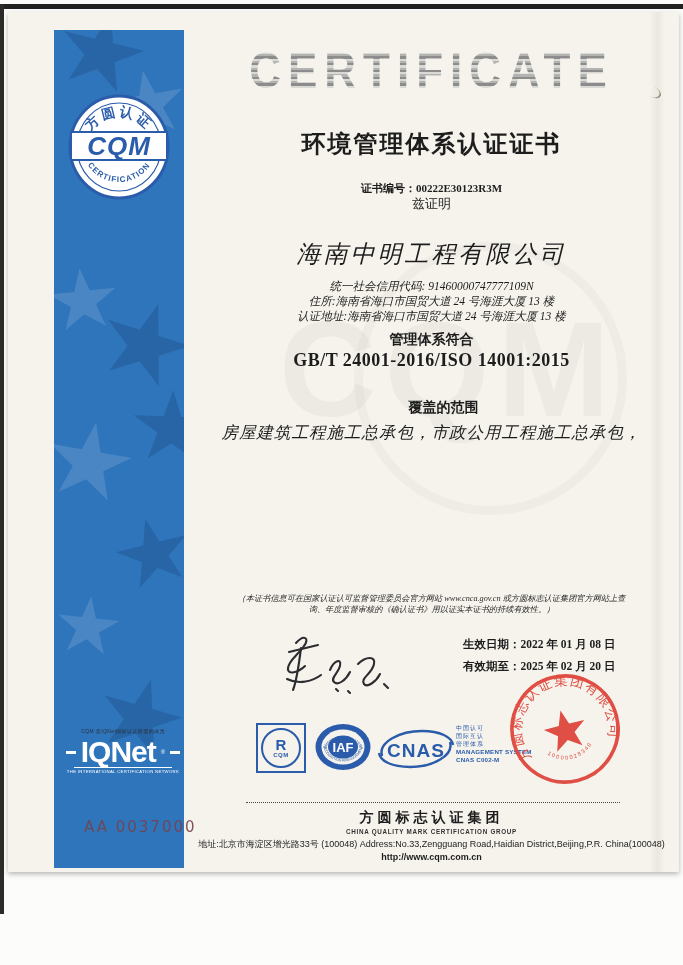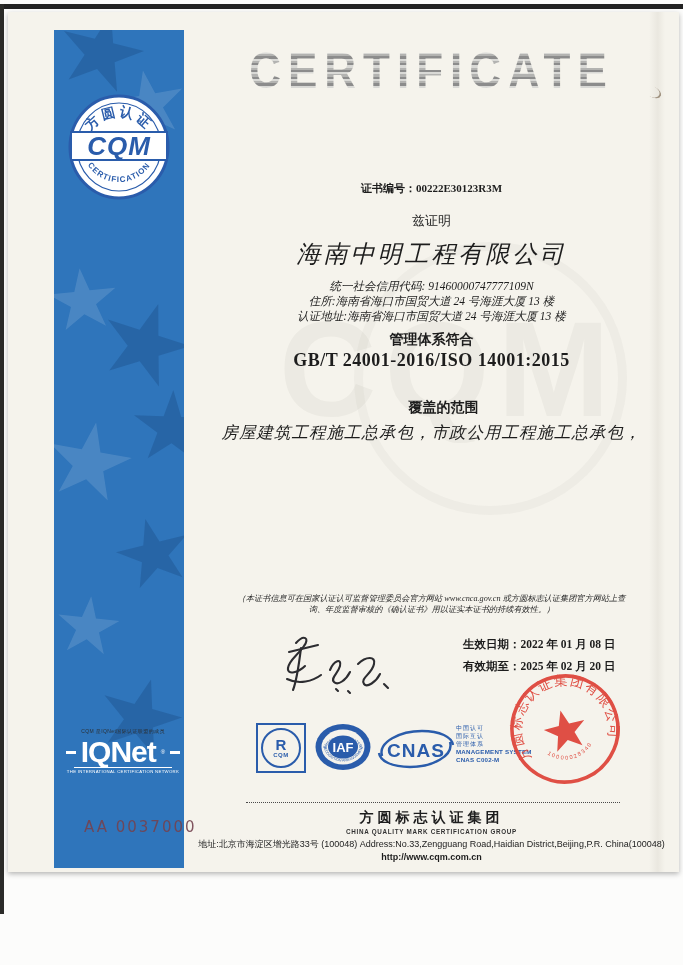--- a/index.html
+++ b/index.html
@@ -32,21 +32,21 @@
           font-size:15px;letter-spacing:2px;}
   
   .main{left:176px;top:0;width:495px;height:100%;}
   .cline{position:absolute;width:100%;text-align:center;color:#1d1d1d;}
   .ghost{top:34px;font-family:"Liberation Sans",sans-serif;font-weight:bold;
          font-size:44px;letter-spacing:7px;transform:scaleY(1.12);
          background:repeating-linear-gradient(180deg,#8c8c8c 0 2px,#d9d9d6 2px 4px,#b3b3b1 4px 6px);
          -webkit-background-clip:text;background-clip:text;color:transparent;}
   .title{top:116px;font-size:24px;font-weight:bold;letter-spacing:2px;}
   .certno{top:169px;font-size:11px;font-weight:700;}
-  .certify{top:200px;font-size:13px;}
+  .certify{top:183px;font-size:13px;}
   .company{top:226px;font-size:24px;letter-spacing:3px;font-style:italic;}
   .kai{font-style:italic;}
   .credit{top:267px;font-size:11.5px;}
   .addr1{top:282px;font-size:11.5px;}
   .addr2{top:297px;font-size:11.5px;}
   .conform{top:319px;font-size:14px;font-weight:bold;}
   .std{top:338px;font-size:18px;font-weight:bold;letter-spacing:.5px;}
   .scopelbl{top:387px;font-size:14px;font-weight:bold;padding-left:12px;}
   .scope1{top:410px;font-size:16.5px;letter-spacing:1px;}
   .scope2{top:436px;font-size:16.5px;letter-spacing:1px;}
@@ -133,20 +133,21 @@
     </div>
 
     <div class="abs serial">AA 0037000</div>
 
     <div class="abs main">
       <div class="abs watermark-ring" style="left:170px;top:230px;"></div>
       <div class="abs watermark-text" style="left:95px;top:280px;">CQM</div>
       <div class="abs pen-mark" style="left:458px;top:74px;"></div>
 
       <div class="cline ghost">CERTIFICATE</div>
+      <div class="cline title">环境管理体系认证证书</div>
       <div class="cline certno">
         <span>证书编号：</span><span>00222E30123R3M</span>
       </div>
       <div class="cline certify">兹证明</div>
 
       <div class="cline company">海南中明工程有限公司</div>
       <div class="cline credit kai">统一社会信用代码: 91460000747777109N</div>
       <div class="cline addr1 kai">住所:海南省海口市国贸大道 24 号海涯大厦 13 楼</div>
       <div class="cline addr2 kai">认证地址:海南省海口市国贸大道 24 号海涯大厦 13 楼</div>
 

